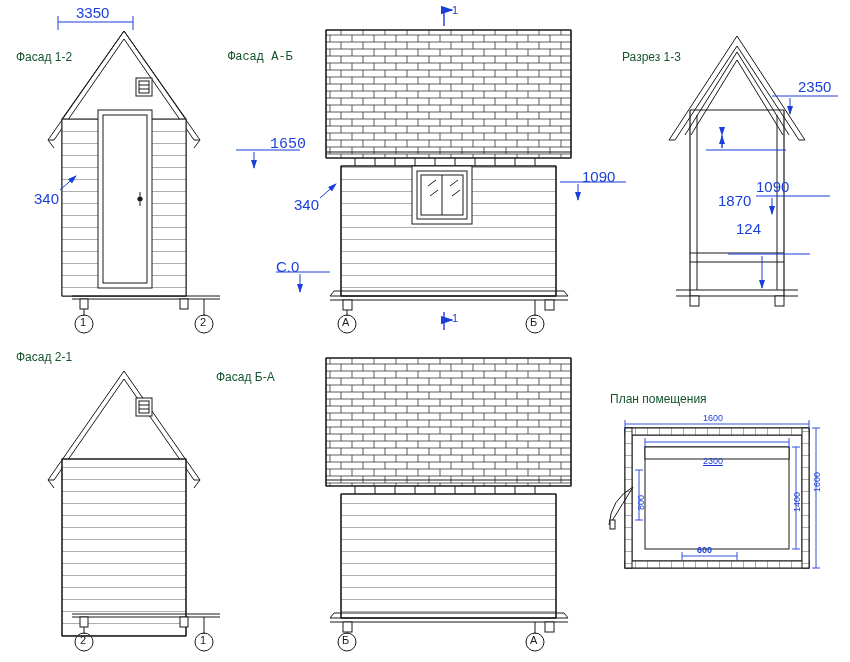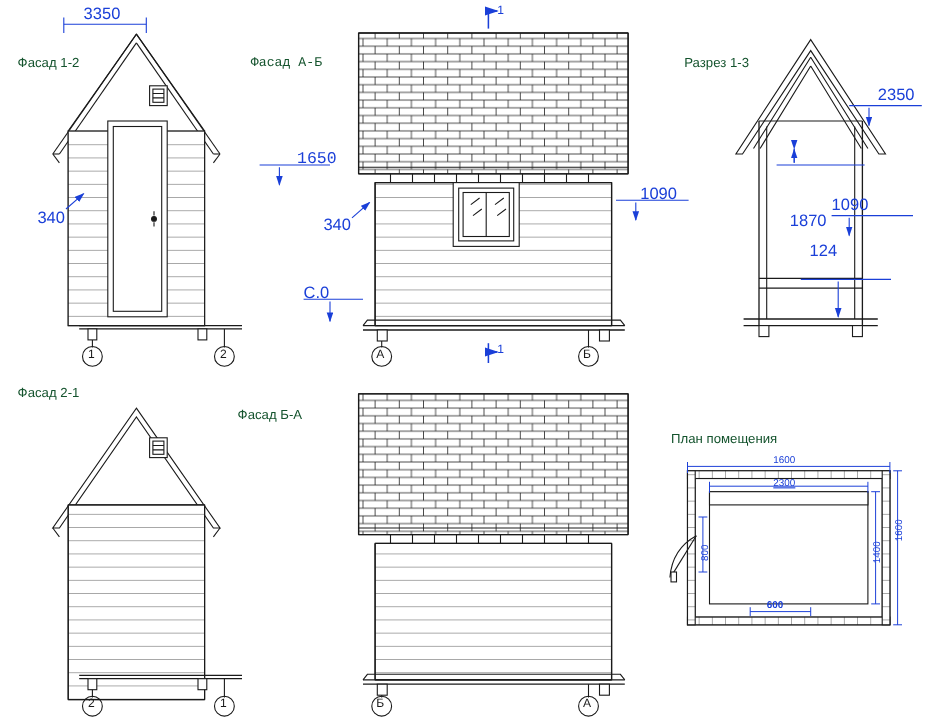--- a/index.html
+++ b/index.html
@@ -309,17 +309,17 @@
 <div class="lbl title" style="left:16px; top:350px;">Фасад 2-1</div>
 <div class="lbl mark" style="left:80px; top:634px;">2</div>
 <div class="lbl mark" style="left:200px; top:634px;">1</div>
 
 <div class="lbl title" style="left:216px; top:370px;">Фасад Б-А</div>
 <div class="lbl mark" style="left:342px; top:634px;">Б</div>
 <div class="lbl mark" style="left:530px; top:634px;">А</div>
 
 <div class="lbl title" style="left:610px; top:392px;">План помещения</div>
 <div class="lbl dim-sm" style="left:703px; top:413px;">1600</div>
-<div class="lbl dim-sm" style="left:703px; top:434px;text-decoration:underline;">2300</div>
+<div class="lbl dim-sm" style="left:703px; top:456px;text-decoration:underline;">2300</div>
 <div class="lbl dim-sm" style="left:812px; top:492px; transform:rotate(-90deg); transform-origin:left top;">1600</div>
 <div class="lbl dim-sm" style="left:792px; top:512px; transform:rotate(-90deg); transform-origin:left top;">1400</div>
 <div class="lbl dim-sm" style="left:636px; top:510px; transform:rotate(-90deg); transform-origin:left top;">800</div>
 <div class="lbl dim-sm" style="left:697px; top:545px;font-weight:bold;">600</div>
 
 </body></html>

